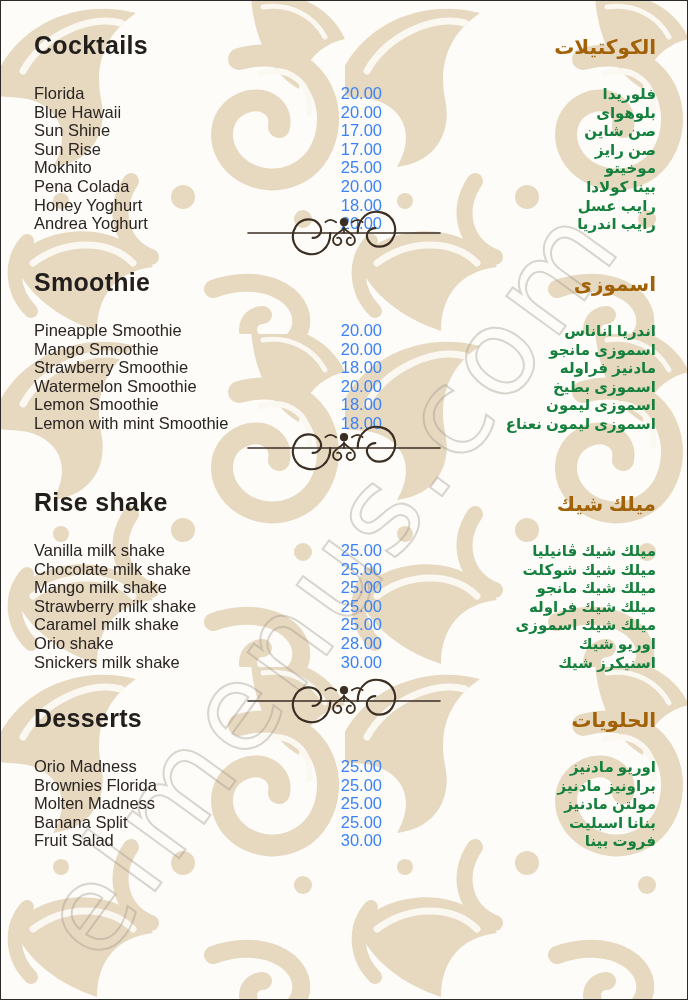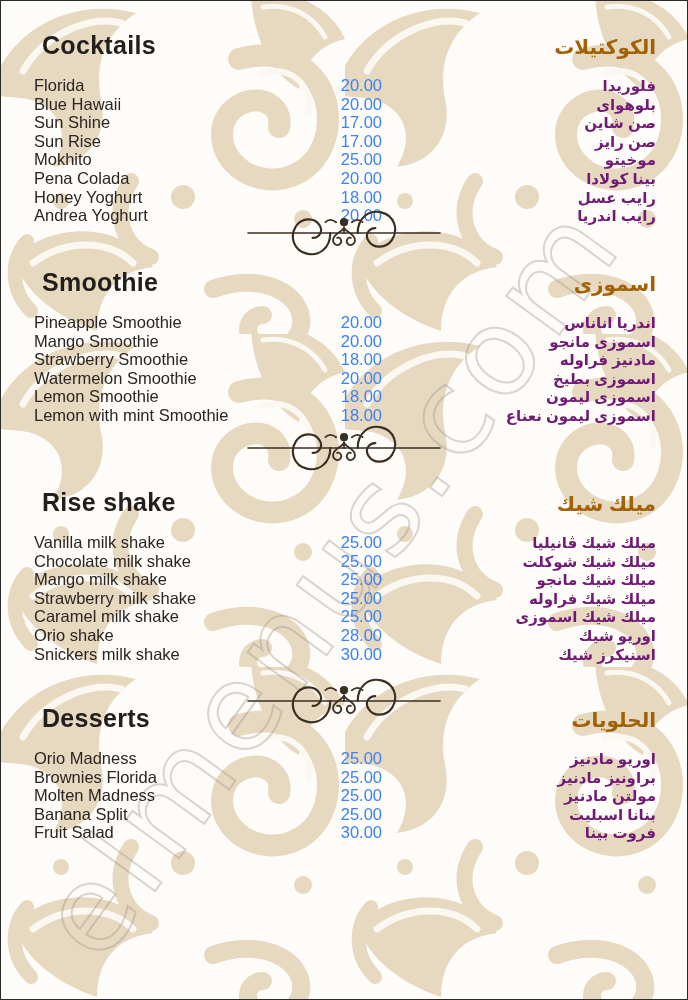--- a/index.html
+++ b/index.html
@@ -6,27 +6,27 @@
   .page{
     position:relative;width:688px;height:1000px;margin:0 auto;
     background:#fdfcf8;border:1px solid #2a2a2a;box-sizing:border-box;
     overflow:hidden;
     font-family:"Liberation Sans","DejaVu Sans",sans-serif;
   }
   .bg-layer,.wm-layer{position:absolute;top:0;left:0;pointer-events:none;}
   .section{position:absolute;left:33px;right:31px;}
   #sec-0{top:30px;} #sec-1{top:267px;} #sec-2{top:487px;} #sec-3{top:703px;}
   .sec-head{display:flex;justify-content:space-between;align-items:baseline;height:28px;}
-  .title-en{font-size:25px;font-weight:bold;color:#221e1b;letter-spacing:.3px;margin-left:8px;}
+  .title-en{font-size:25px;font-weight:bold;color:#221e1b;letter-spacing:.3px;}
   .title-ar{font-size:20px;font-weight:bold;color:#a16207;}
-  .items{margin-top:17px;}
+  .items{margin-top:25px;}
   .row{position:relative;height:18.6px;}
   .item-en{position:absolute;left:0;top:0;font-size:16.5px;color:#2b2522;white-space:nowrap;}
   .item-price{position:absolute;left:272px;width:76px;top:0;text-align:right;font-size:16.5px;color:#3b82f6;}
-  .item-ar{position:absolute;right:0;top:1px;font-size:15px;font-weight:bold;color:#701a75;white-space:nowrap;}
+  .item-ar{position:absolute;right:0;top:1px;font-size:15px;font-weight:bold;color:#15803d;white-space:nowrap;}
   .divider{position:absolute;left:50%;margin-left:-98px;width:196px;height:48px;}
   #div-0{top:208px;} #div-1{top:423px;} #div-2{top:676px;}
 </style>
 </head>
 <body>
 
 <div class="page">
 
   <svg class="bg-layer" width="688" height="1000" viewBox="0 0 688 1000">
     <defs>

